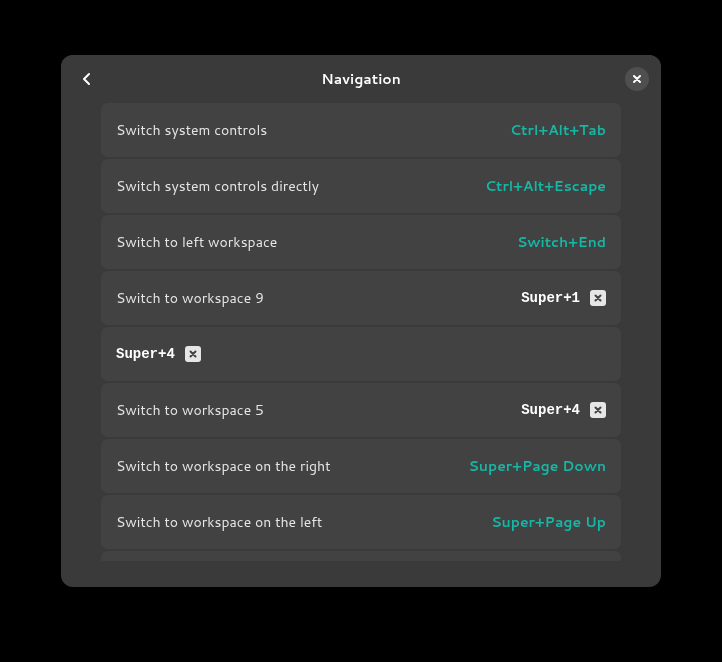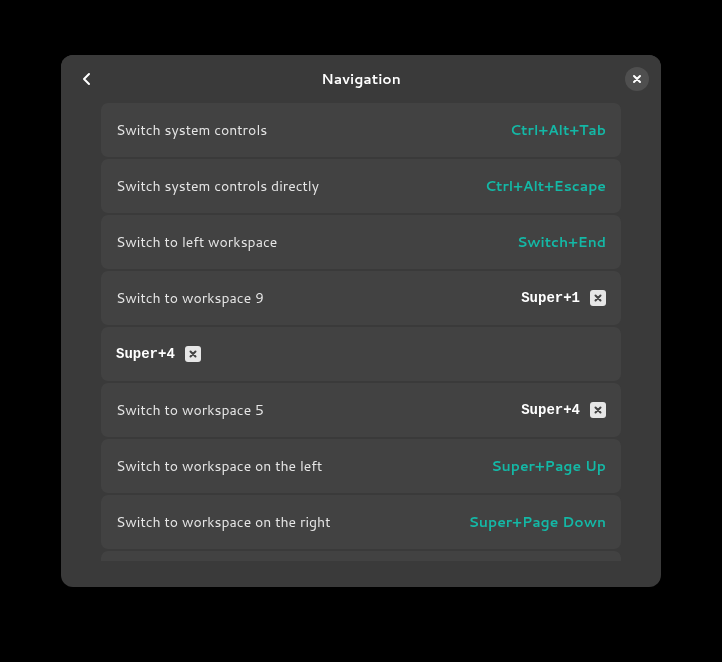--- a/index.html
+++ b/index.html
@@ -169,22 +169,22 @@
       <div class="row">
         <div class="row-label">Switch to workspace 5</div>
         <div class="row-shortcut modified">Super+4</div>
         <div class="clear-icon">
           <svg width="10" height="10" viewBox="0 0 10 10">
             <path d="M 2.5 2.5 L 7.5 7.5 M 7.5 2.5 L 2.5 7.5" stroke="#424242" stroke-width="2" fill="none" stroke-linecap="round"></path>
           </svg>
         </div>
       </div>
       <div class="row">
+        <div class="row-label">Switch to workspace on the right</div>
+        <div class="row-shortcut">Super+Page Down</div>
+      </div>
+      <div class="row">
         <div class="row-label">Switch to workspace on the left</div>
         <div class="row-shortcut">Super+Page Up</div>
-      </div>
-      <div class="row">
-        <div class="row-label">Switch to workspace on the right</div>
-        <div class="row-shortcut">Super+Page Down</div>
       </div>
       <div class="last-row"></div>
     </div>
 </div>
 
 </body></html>

